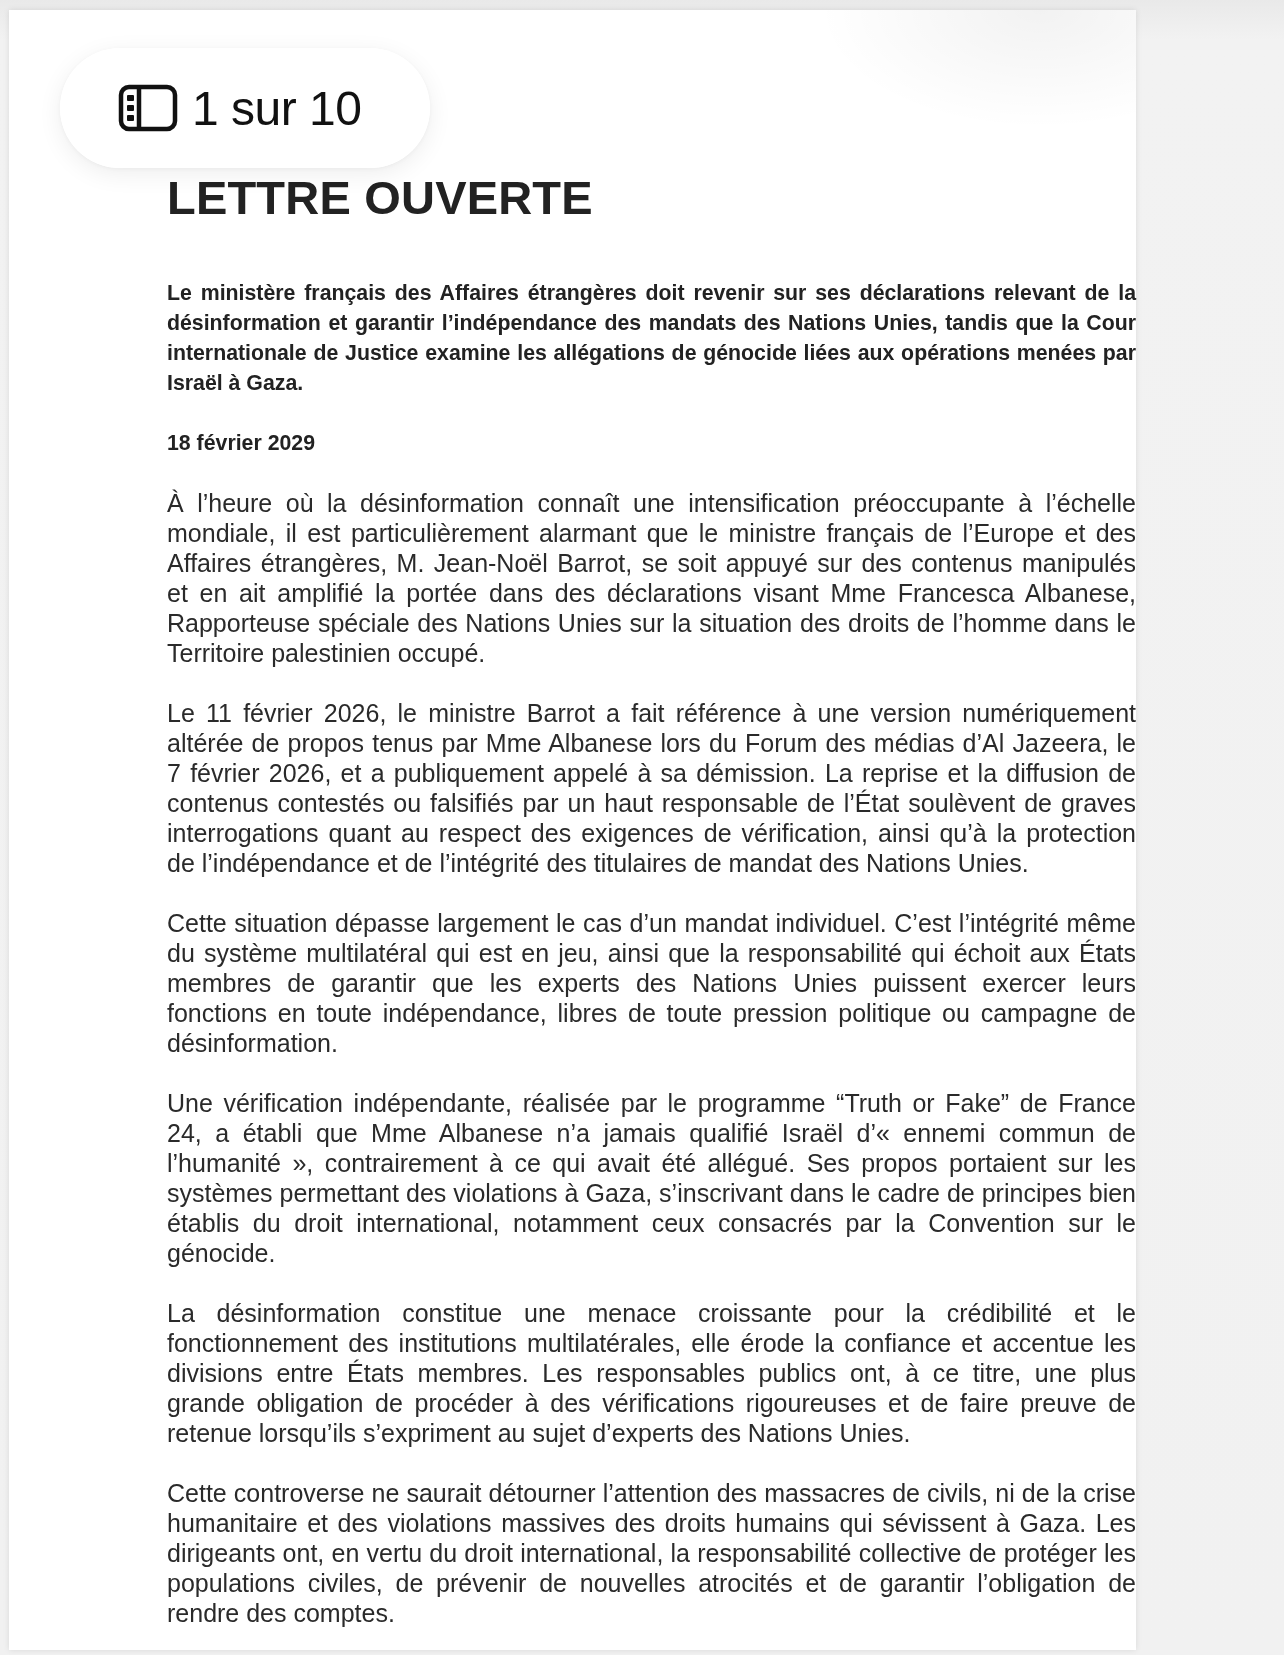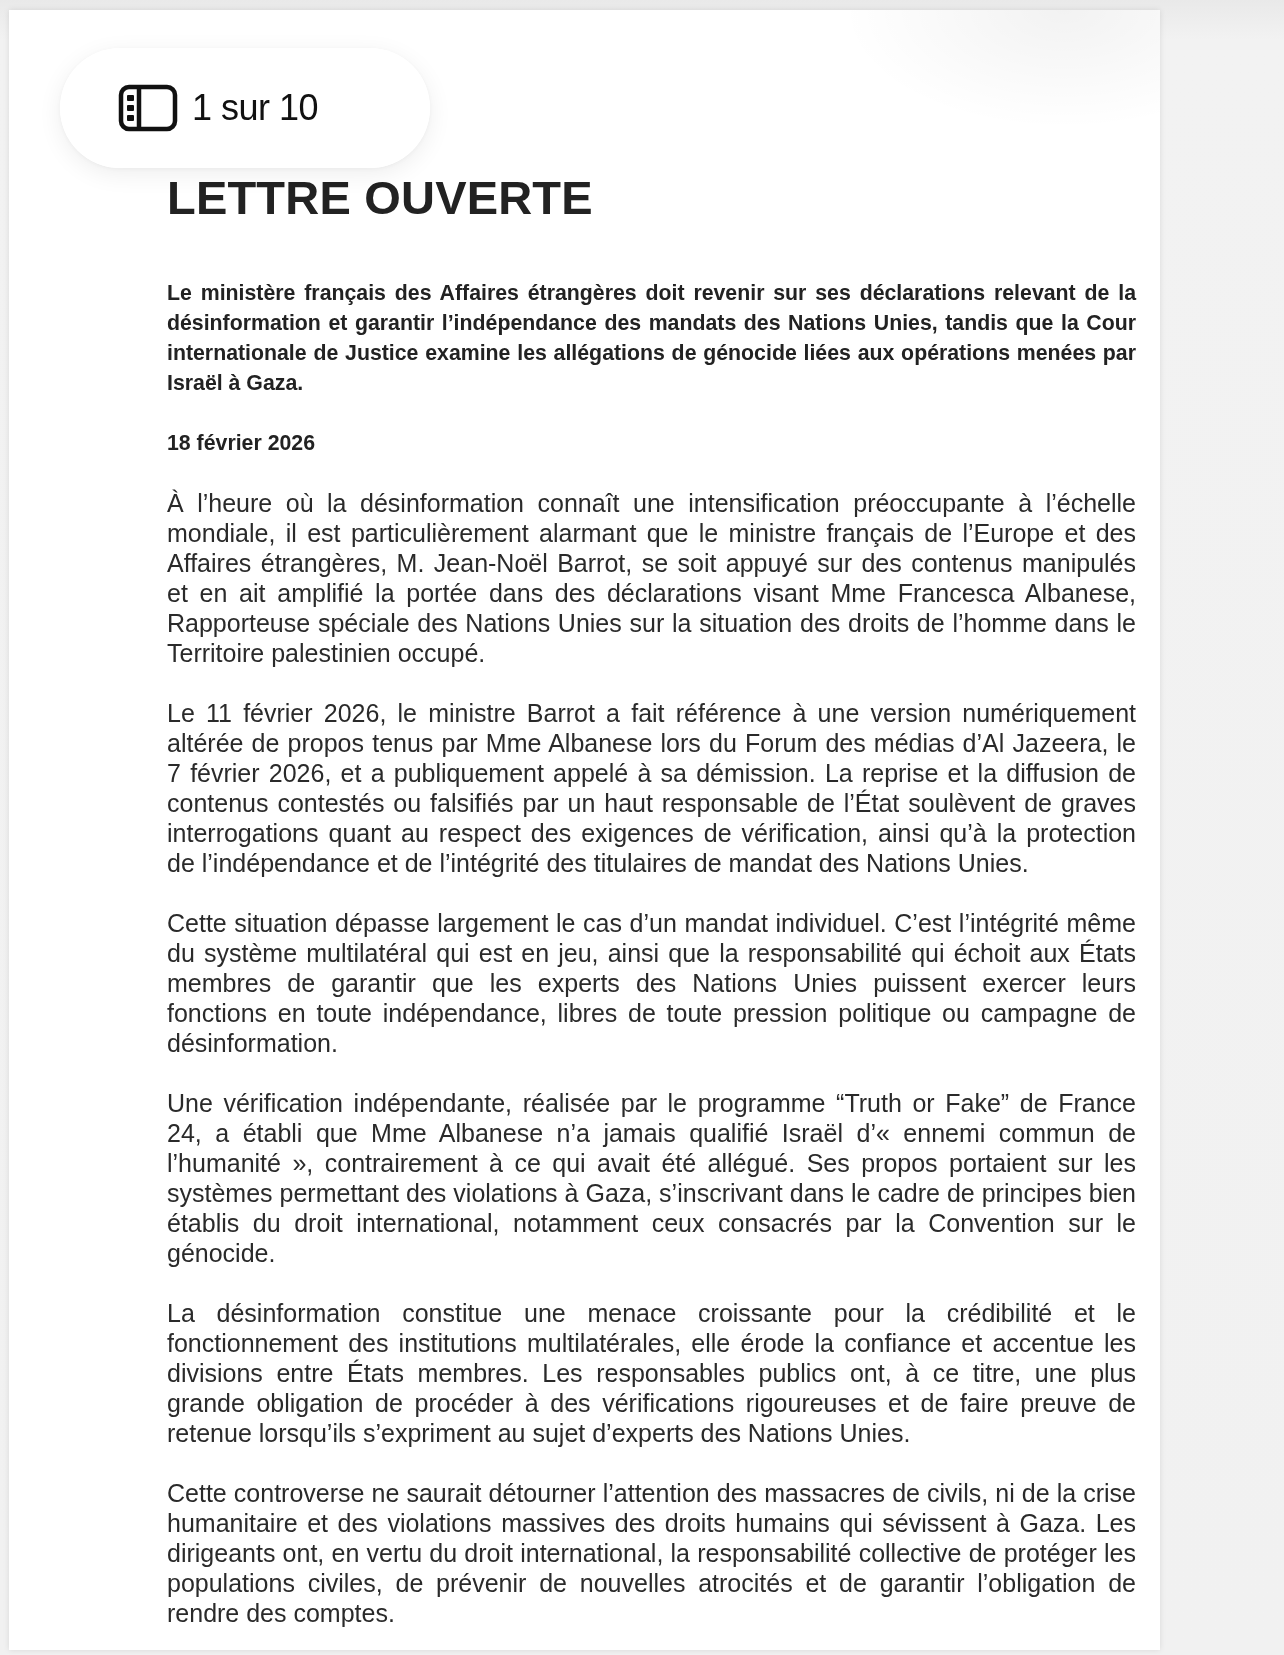--- a/index.html
+++ b/index.html
@@ -21,21 +21,20 @@
       background: linear-gradient(#e9e9e9, #f2f2f2 40px, #f1f1f1);
     }
     .page {
       position: absolute;
       left: 9px;
       top: 10px;
       width: 1127px;
       height: 1640px;
       background: #ffffff;
       box-shadow: 0 0 6px rgba(0,0,0,0.10);
-      padding-left: 24px;
     }
     .page-shade {
       position: absolute;
       right: 0; top: 0;
       width: 320px; height: 120px;
       background: radial-gradient(ellipse at 70% 0%, rgba(0,0,0,0.05), rgba(0,0,0,0) 70%);
       pointer-events: none;
     }
     .page-indicator {
       position: absolute;
@@ -54,21 +53,21 @@
       cursor: pointer;
     }
     .page-indicator svg {
       width: 60px;
       height: 48px;
       margin-right: 14px;
       flex: none;
     }
     .page-indicator .label {
       font-family: "Liberation Sans", sans-serif;
-      font-size: 36px;
+      font-size: 48px;
       color: #111;
       letter-spacing: -0.5px;
       white-space: nowrap;
     }
     .content {
       position: absolute;
       left: 158px;
       top: 158px;
       width: 969px;
       color: #262626;
@@ -108,21 +107,21 @@
 </head>
 <body>
 
 <div class="viewer">
   <div class="page">
     <div class="page-shade"></div>
 
     <div class="content">
       <h1 class="title">LETTRE OUVERTE</h1>
       <p class="lede">Le ministère français des Affaires étrangères doit revenir sur ses déclarations relevant de la désinformation et garantir l’indépendance des mandats des Nations Unies, tandis que la Cour internationale de Justice examine les allégations de génocide liées aux opérations menées par Israël à Gaza.</p>
-      <p class="date">18 février 2026</p>
+      <p class="date">18 février 2029</p>
       <p class="para">À l’heure où la désinformation connaît une intensification préoccupante à l’échelle mondiale, il est particulièrement alarmant que le ministre français de l’Europe et des Affaires étrangères, M. Jean-Noël Barrot, se soit appuyé sur des contenus manipulés et en ait amplifié la portée dans des déclarations visant Mme Francesca Albanese, Rapporteuse spéciale des Nations Unies sur la situation des droits de l’homme dans le Territoire palestinien occupé.</p>
       <p class="para">Le 11 février 2026, le ministre Barrot a fait référence à une version numériquement altérée de propos tenus par Mme Albanese lors du Forum des médias d’Al Jazeera, le 7 février 2026, et a publiquement appelé à sa démission. La reprise et la diffusion de contenus contestés ou falsifiés par un haut responsable de l’État soulèvent de graves interrogations quant au respect des exigences de vérification, ainsi qu’à la protection de l’indépendance et de l’intégrité des titulaires de mandat des Nations Unies.</p>
       <p class="para">Cette situation dépasse largement le cas d’un mandat individuel. C’est l’intégrité même du système multilatéral qui est en jeu, ainsi que la responsabilité qui échoit aux États membres de garantir que les experts des Nations Unies puissent exercer leurs fonctions en toute indépendance, libres de toute pression politique ou campagne de désinformation.</p>
       <p class="para">Une vérification indépendante, réalisée par le programme “Truth or Fake” de France 24, a établi que Mme Albanese n’a jamais qualifié Israël d’« ennemi commun de l’humanité », contrairement à ce qui avait été allégué. Ses propos portaient sur les systèmes permettant des violations à Gaza, s’inscrivant dans le cadre de principes bien établis du droit international, notamment ceux consacrés par la Convention sur le génocide.</p>
       <p class="para">La désinformation constitue une menace croissante pour la crédibilité et le fonctionnement des institutions multilatérales, elle érode la confiance et accentue les divisions entre États membres. Les responsables publics ont, à ce titre, une plus grande obligation de procéder à des vérifications rigoureuses et de faire preuve de retenue lorsqu’ils s’expriment au sujet d’experts des Nations Unies.</p>
       <p class="para">Cette controverse ne saurait détourner l’attention des massacres de civils, ni de la crise humanitaire et des violations massives des droits humains qui sévissent à Gaza. Les dirigeants ont, en vertu du droit international, la responsabilité collective de protéger les populations civiles, de prévenir de nouvelles atrocités et de garantir l’obligation de rendre des comptes.</p>
     </div>
   </div>
 
   <div class="page-indicator">

